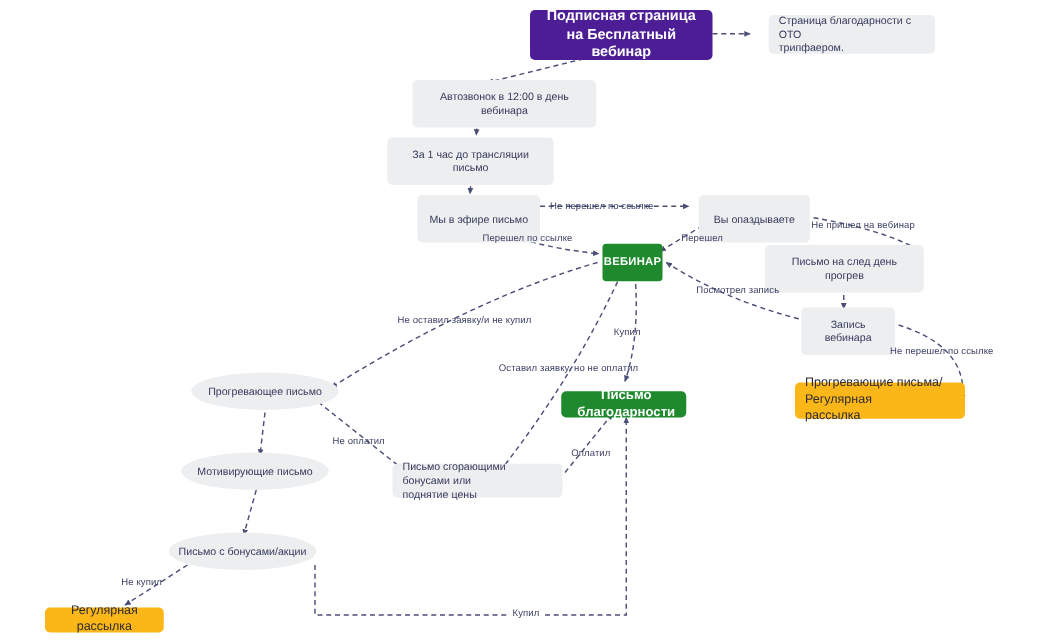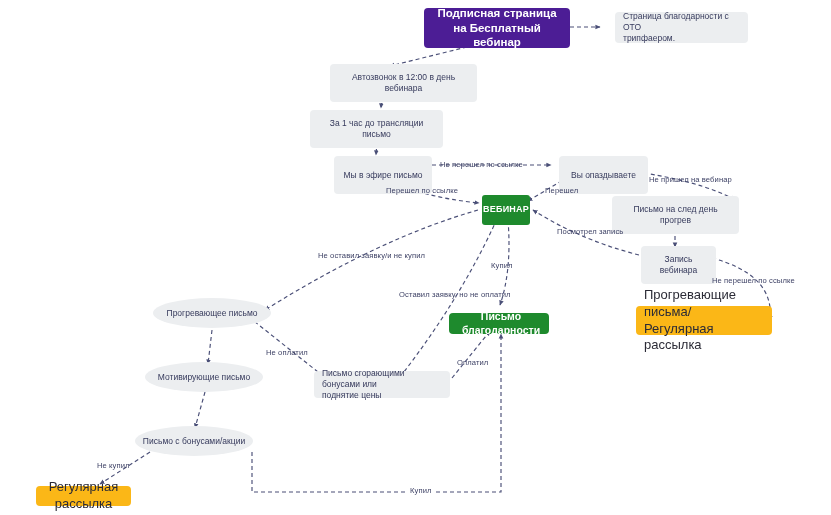--- a/index.html
+++ b/index.html
@@ -78,21 +78,21 @@
     background: #eceef0;
     color: #363a5c;
     border-radius: 50%;
     font-size: 8.5px;
     font-weight: 400;
   }
   .n-orange {
     background: #fbb717;
     color: #2b2b36;
     border-radius: 4px;
-    font-size: 13px;
+    font-size: 10px;
     font-weight: 400;
     padding: 5px 8px;
     justify-content: flex-start;
     text-align: left;
   }
   
   .elabel {
     position: absolute;
     font-size: 7.6px;
     color: #3b3f63;

